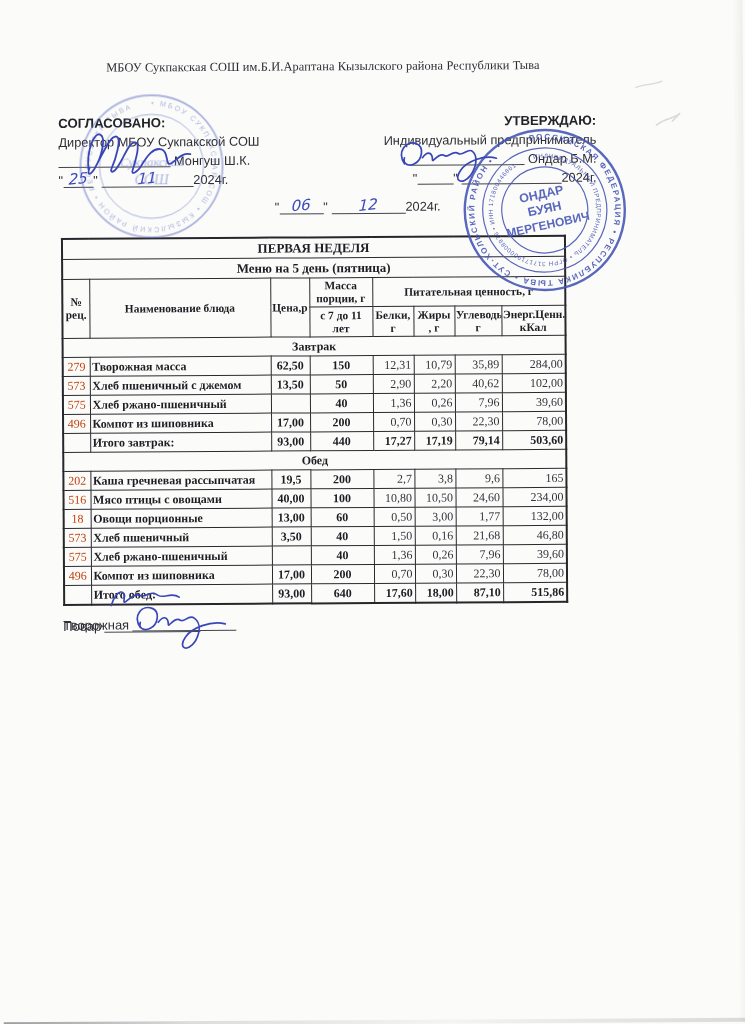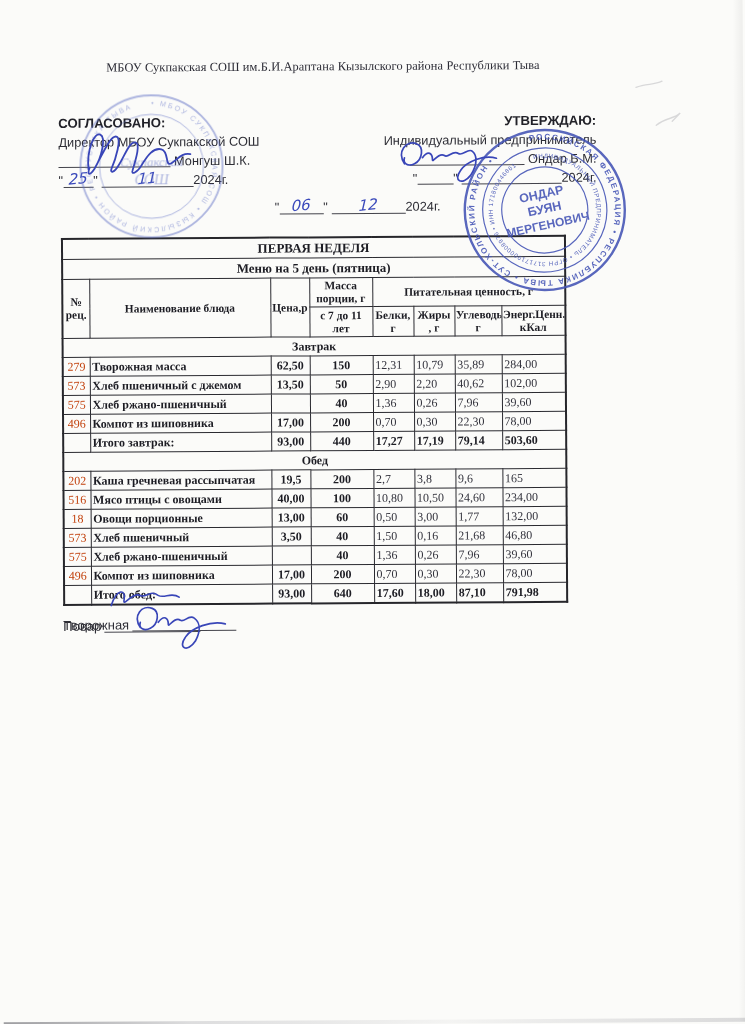--- a/index.html
+++ b/index.html
@@ -51,21 +51,21 @@
   .title-cell{font-weight:bold;text-align:center;font-size:13px;height:17px;color:#1d1d24;}
   table.menu th{
     font-weight:bold;font-size:11.4px;text-align:center;vertical-align:middle;
     line-height:1.13;padding:1px 1px;color:#1d1d24;
   }
   .section-cell{font-weight:bold;text-align:center;font-size:12.6px;height:16px;color:#1d1d24;}
   table.menu tbody td{font-size:12px;height:18px;padding:0 2px;}
   td.c0{text-align:center;font-weight:normal;color:#c2410c;}
   td.c1{text-align:left;font-weight:bold;padding-left:4px;color:#1d1d24;}
   td.c2,td.c3{text-align:center;font-weight:bold;color:#1d1d24;}
-  td.c4,td.c5,td.c6,td.c7{text-align:left;font-weight:normal;color:#33333d;}
+  td.c4,td.c5,td.c6,td.c7{text-align:right;font-weight:normal;color:#33333d;}
   tr.total-row td{font-weight:bold;height:19px;color:#1d1d24;}
   
   .footer-line{position:absolute;left:62px;font-size:13px;color:#2e2e36;}
   
   .stamp{position:absolute;pointer-events:none;}
   .school-stamp{left:76px;top:88px;opacity:.5;filter:blur(.3px);}
   .ip-stamp{left:461px;top:126px;opacity:.88;}
   .sig{position:absolute;pointer-events:none;}
   .pencil{position:absolute;pointer-events:none;opacity:.5;}
   .edge-bottom{
@@ -251,21 +251,21 @@
           <td class="c7">78,00</td>
         </tr>
         <tr class="total-row">
           <td class="c0"></td>
           <td class="c1">Итого обед:</td>
           <td class="c2">93,00</td>
           <td class="c3">640</td>
           <td class="c4">17,60</td>
           <td class="c5">18,00</td>
           <td class="c6">87,10</td>
-          <td class="c7">791,98</td>
+          <td class="c7">515,86</td>
         </tr>
       </tbody>
   </table>
 
   <div class="footer-line" style="top:616px"><span>Повар</span> <span class="uline" style="width:96px"></span></div>
   <div class="footer-line" style="top:615px"><span>Творожная</span> <span class="uline" style="width:104px"></span></div>
 
   <svg class="stamp school-stamp" width="154" height="154" viewBox="-77 -77 154 154">
     <g fill="none" stroke="#5f6fc5">
       <circle r="71" stroke-width="1.8"></circle>

